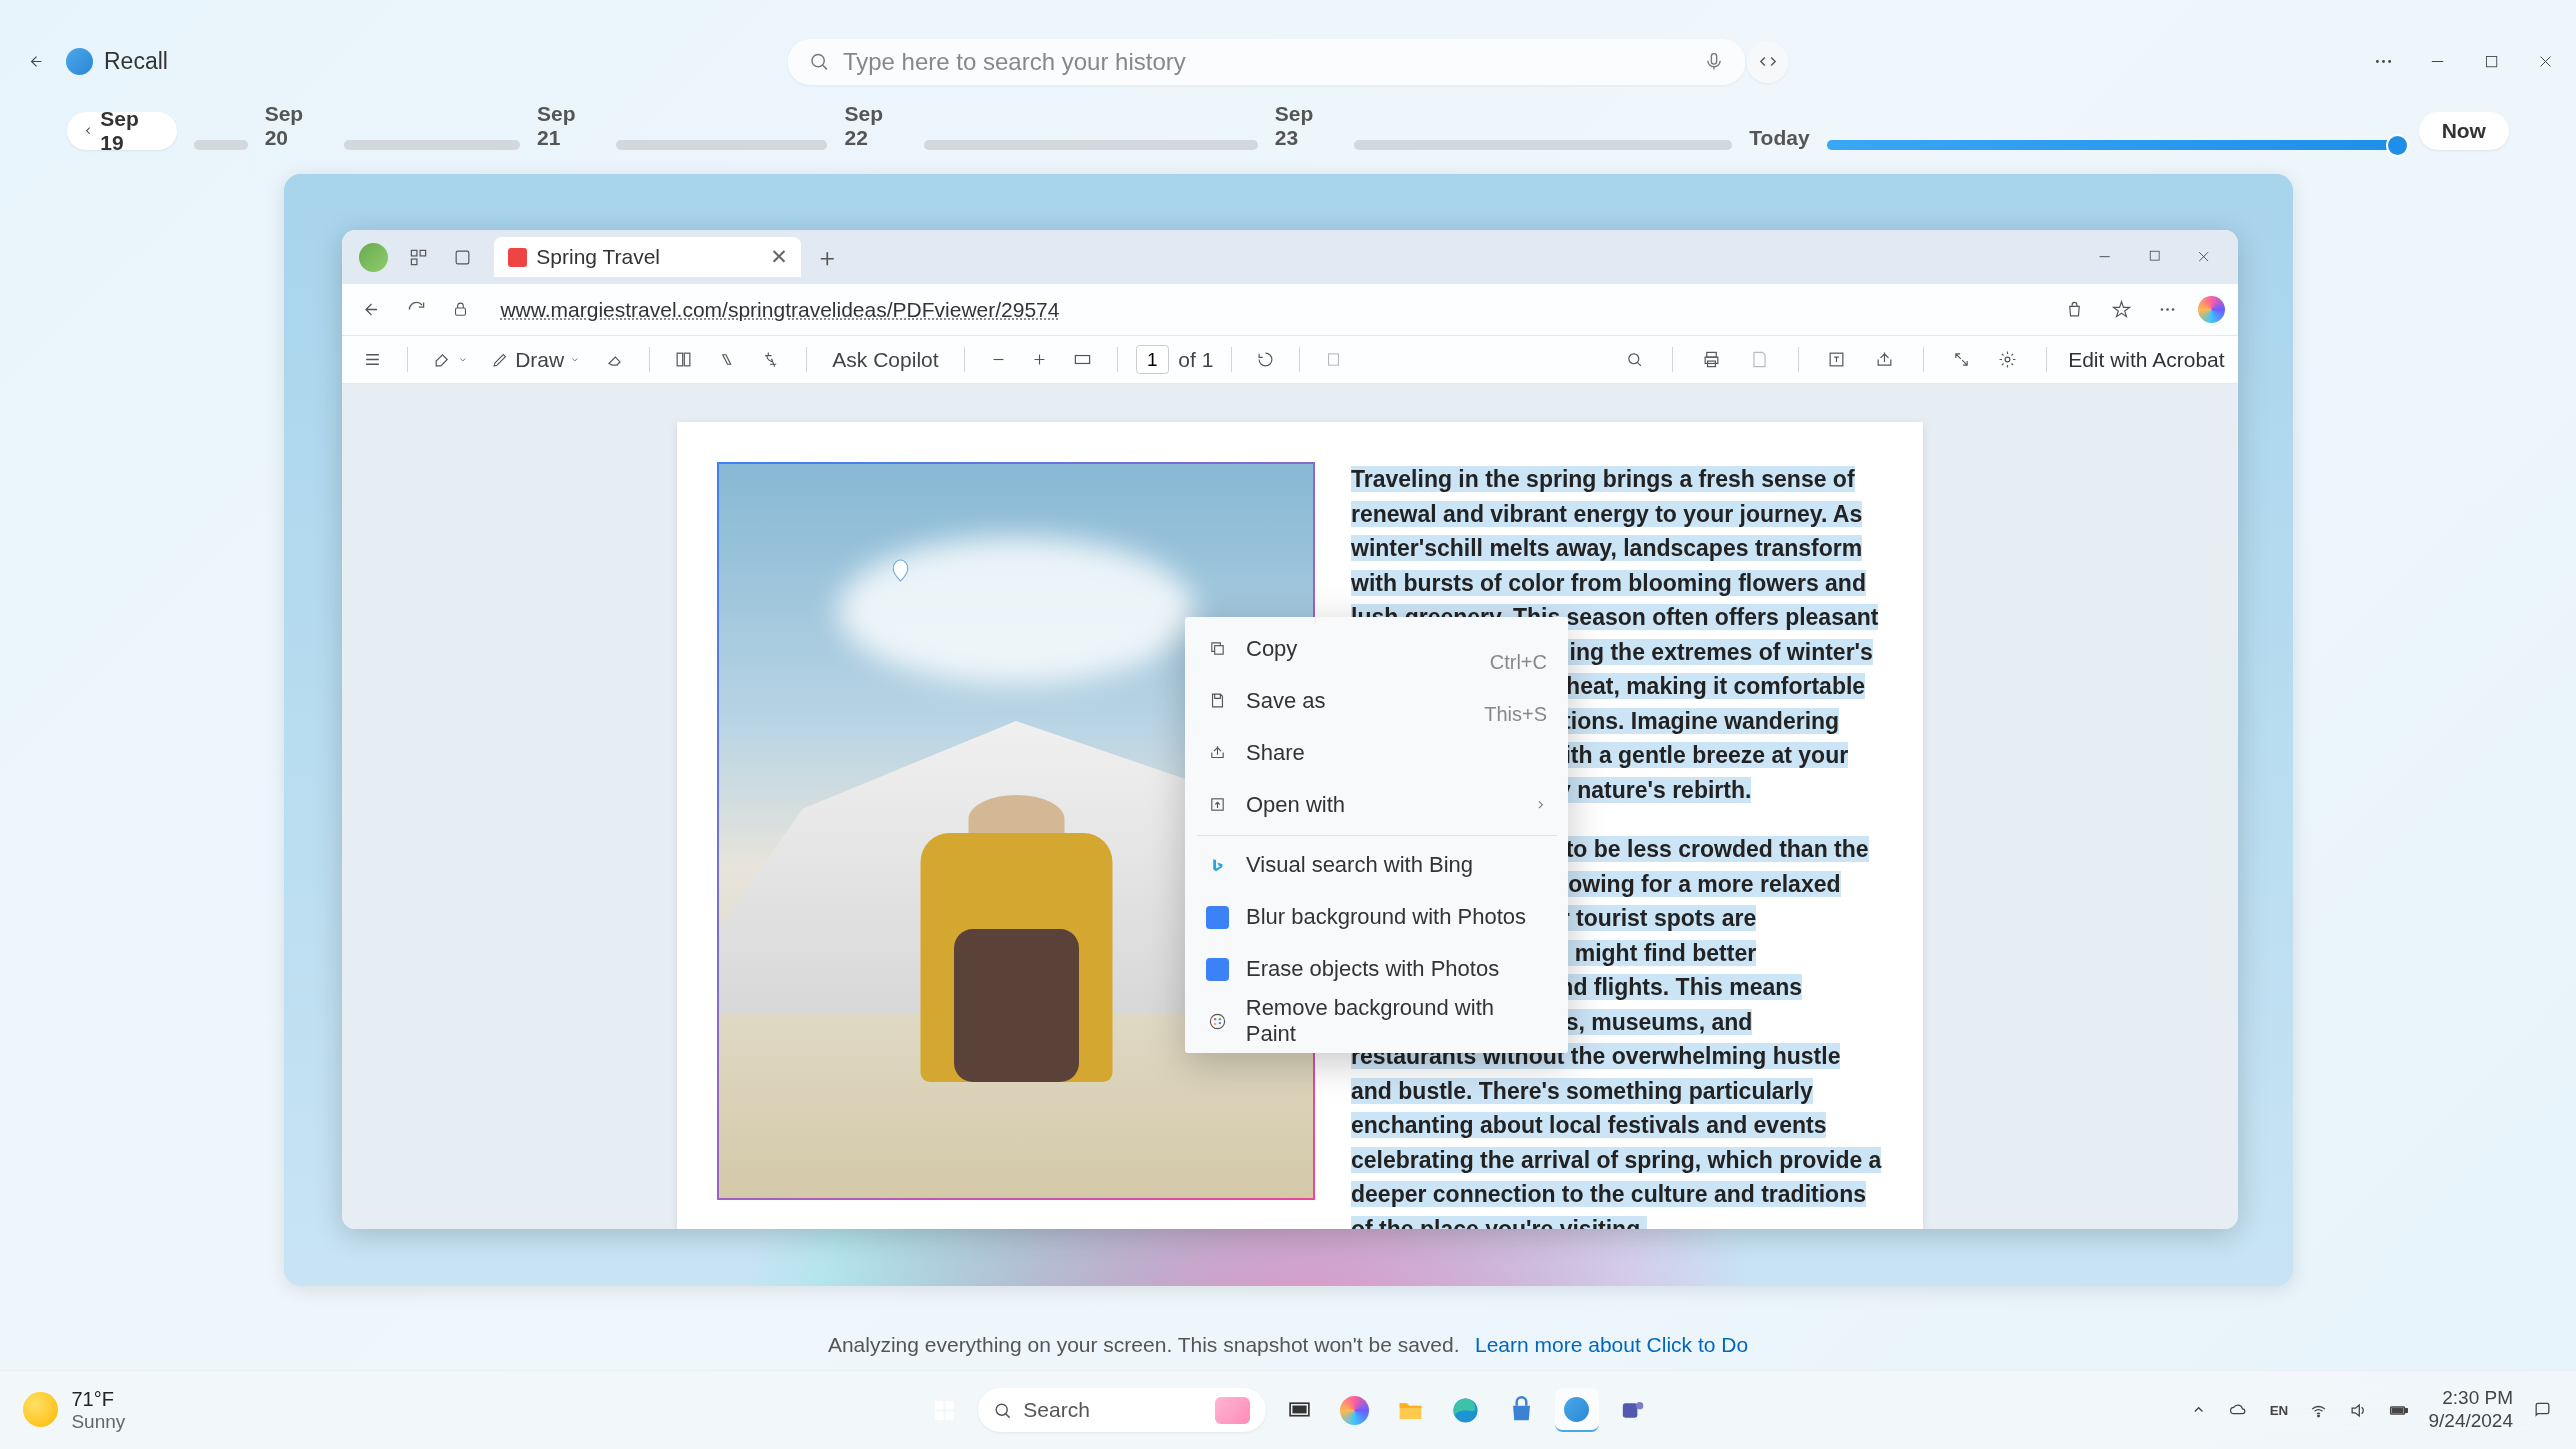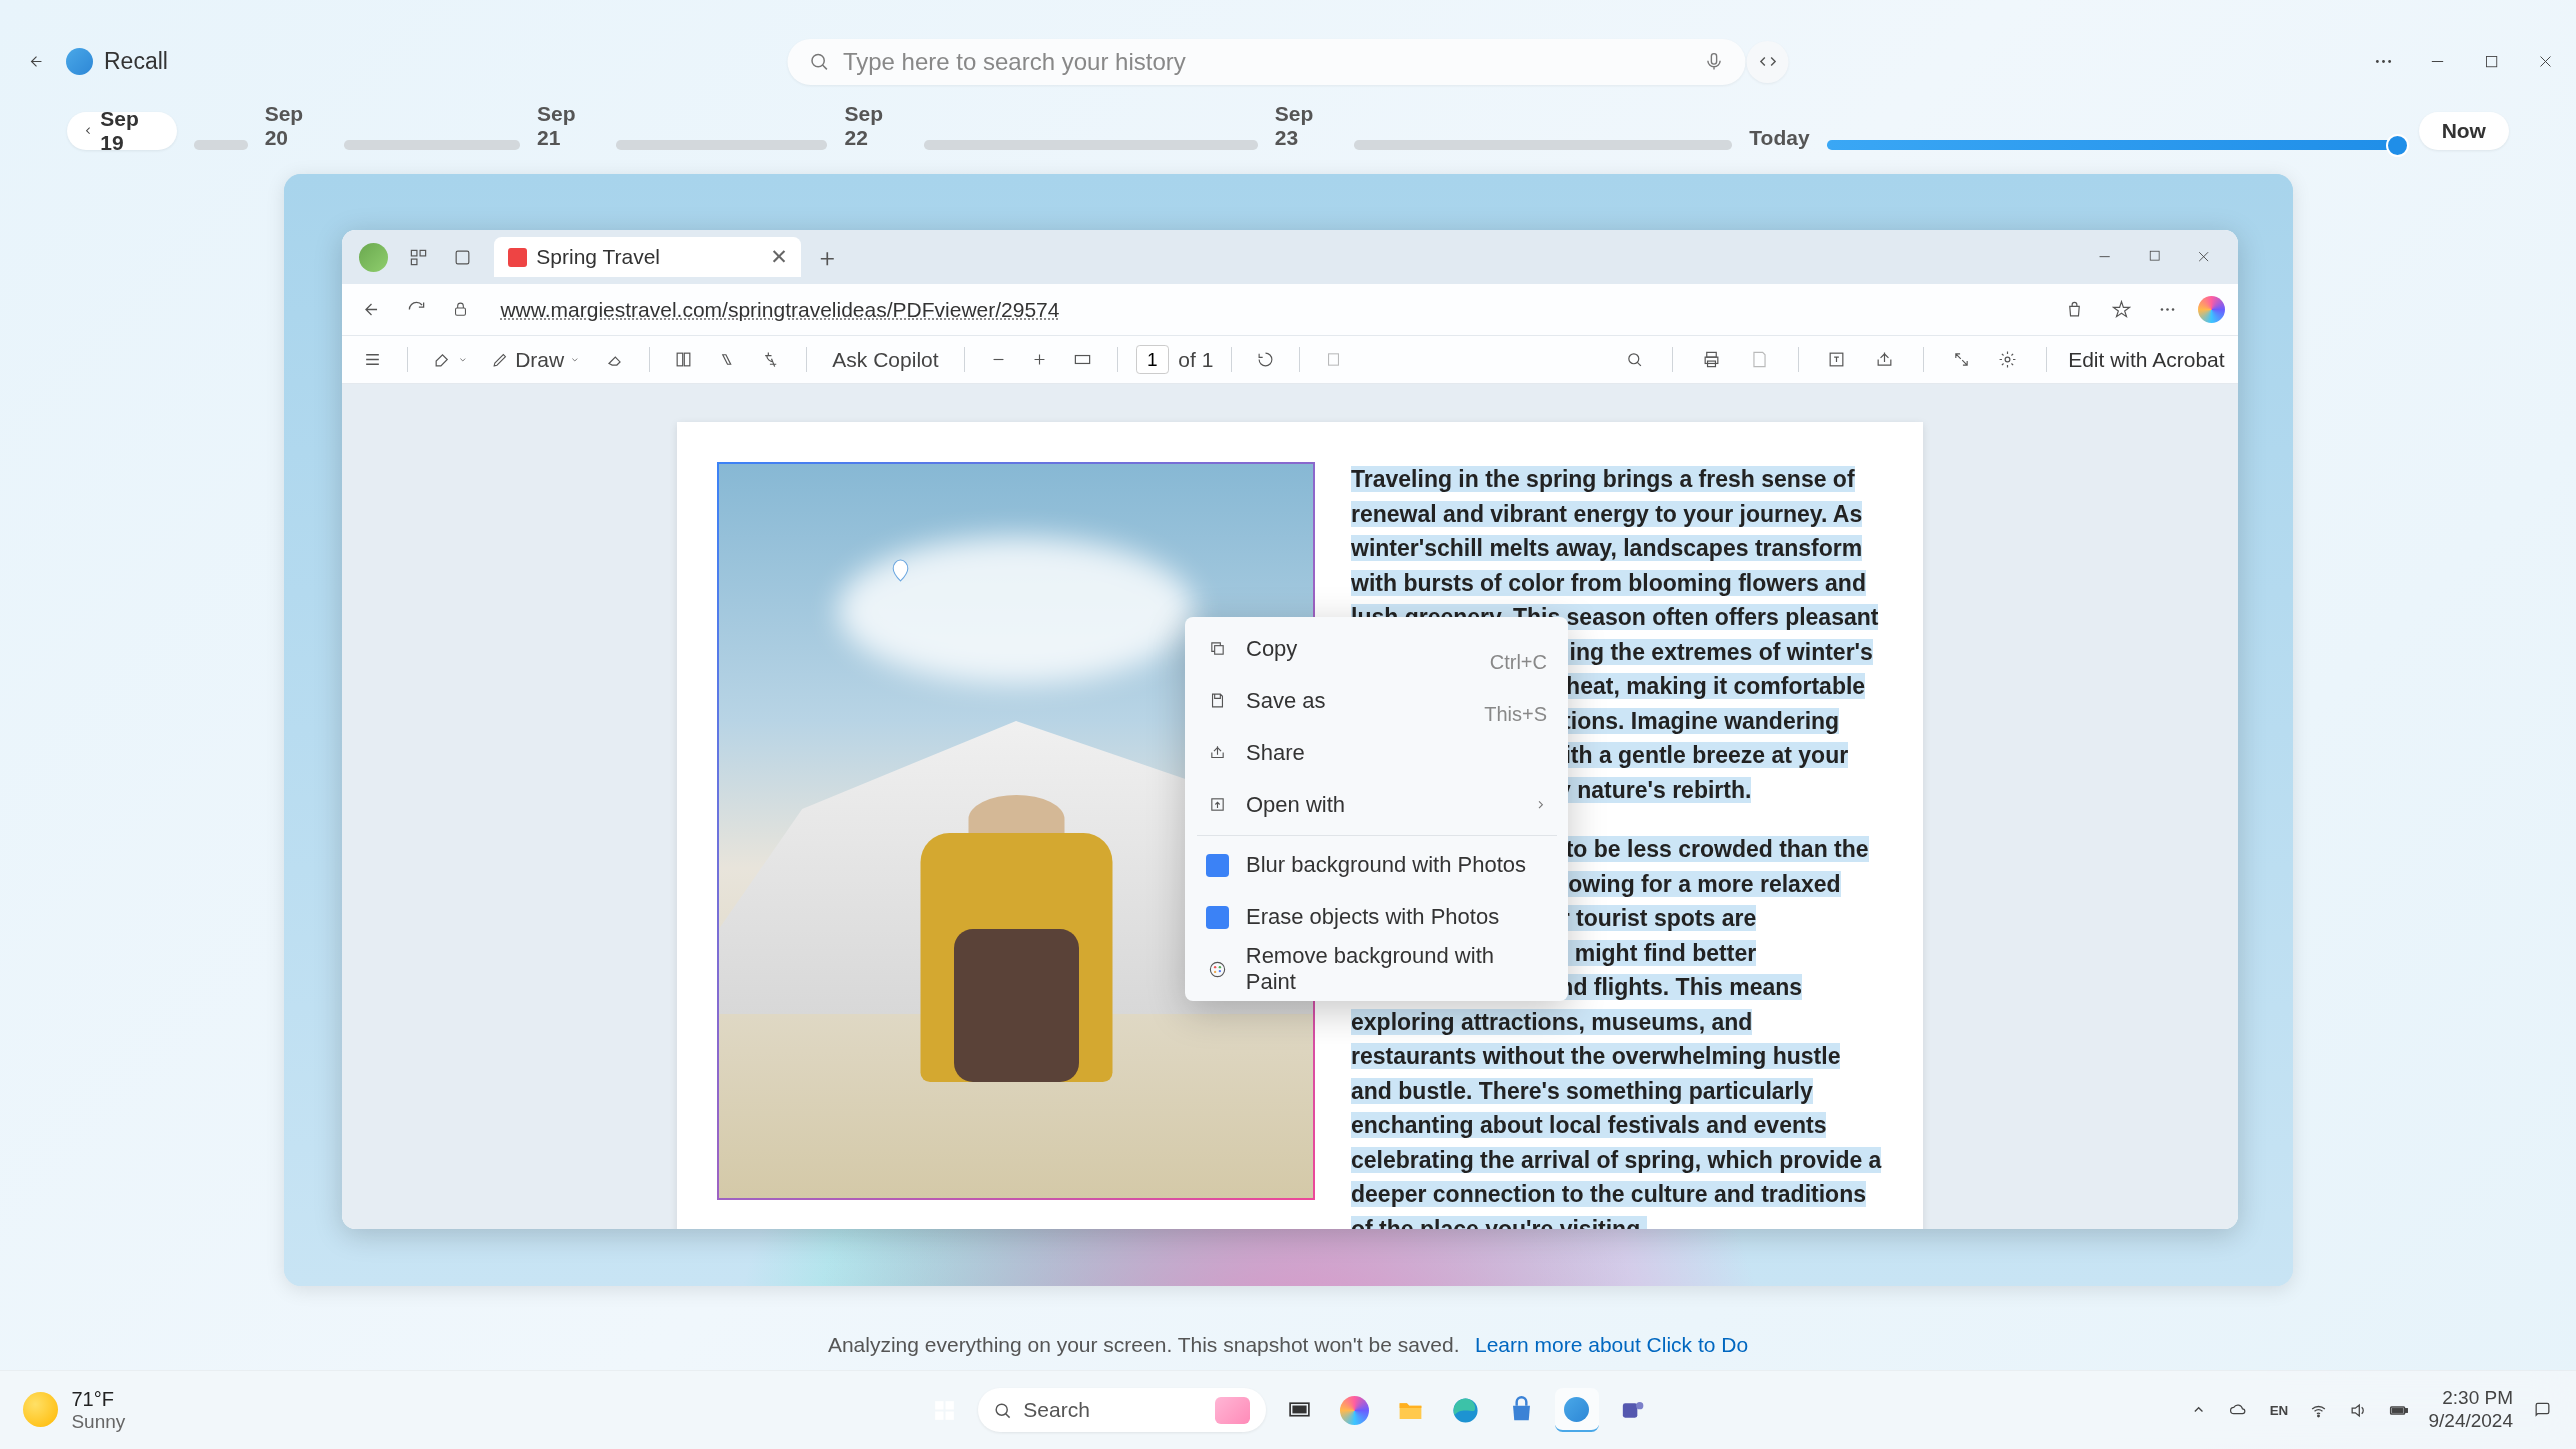--- a/index.html
+++ b/index.html
@@ -73,21 +73,21 @@
 .person { position: absolute; bottom: 0; left: 50%; transform: translateX(-50%); width: 249px; height: 403px; }
 .hat { width: 96px; height: 48px; background: #d4b896; border-radius: 50% 50% 10% 10%; margin: 0 auto; }
 .body-p { width: 192px; height: 249px; background: #d4a830; border-radius: 29px 29px 9.6px 9.6px; margin: -9.6px auto 0; }
 .backpack { position: absolute; top: 134px; left: 50%; transform: translateX(-50%); width: 125px; height: 153px; background: #5a4238; border-radius: 19px; }
 .doc-text { flex: 1; font-size: 23px; line-height: 1.5; font-weight: 600; color: #222; }
 .doc-text p { margin-bottom: 25px; text-align: left; }
 .hl { background: #cce5f6; }
 .cursor-drop { position: absolute; left: 546px; top: 174px; width: 25px; height: 25px; }
 
 
-.ctx-menu { position: absolute; left: 901px; top: 443px; width: 383px; background: #f7f9fb; border-radius: 8px; box-shadow: 0 9.6px 38px rgba(0,0,0,0.22); padding: 5.8px 0; z-index: 50; }
+.ctx-menu { position: absolute; left: 901px; top: 443px; width: 383px; background: #f7f9fb; border-radius: 3px; box-shadow: 0 9.6px 38px rgba(0,0,0,0.22); padding: 5.8px 0; z-index: 50; }
 .ctx-item { height: 52px; display: flex; align-items: center; padding: 0 21px; gap: 17px; font-size: 22px; color: #333; cursor: pointer; }
 .ctx-ico { width: 23px; height: 23px; display: flex; align-items: center; justify-content: center; color: #555; }
 .ctx-ico.sq { background: #3b82f6; border-radius: 3.8px; }
 .ctx-kb { margin-left: auto; color: #888; font-size: 20px; margin-top: 28px; }
 .ctx-chev { margin-left: auto; color: #888; }
 .ctx-sep { height: 1px; background: #e0e4e8; margin: 3.8px 11.5px; }
 
 
 .notice { position: absolute; left: 50%; bottom: 92px; transform: translateX(-50%); font-size: 21px; color: #555; }
 .notice a { color: #0067c0; text-decoration: none; margin-left: 9.6px; }
@@ -470,20 +470,28 @@
         </span>
       <span>Open with</span>
       <span class="ctx-chev">
           <svg width="13.4" height="13.4" viewBox="0 0 24 24" fill="none" stroke="#777" stroke-width="2">
             <path d="M9 6l6 6-6 6"></path>
           </svg>
         </span>
     </div>
     <div class="ctx-sep"></div>
     <div class="ctx-item">
+      <span class="ctx-ico">
+          <svg width="17" height="17" viewBox="0 0 24 24" fill="#2ba5d8">
+            <path d="M6 3l4 1.4v11.8L16 13l-2.6-1.2-1.6-4 7.2 2.5v3.9L10 20 6 17.8z"></path>
+          </svg>
+        </span>
+      <span>Visual search with Bing</span>
+    </div>
+    <div class="ctx-item">
       <span class="ctx-ico sq"></span>
       <span>Blur background with Photos</span>
     </div>
     <div class="ctx-item">
       <span class="ctx-ico sq" style="background:#3b82f6"></span>
       <span>Erase objects with Photos</span>
     </div>
     <div class="ctx-item">
       <span class="ctx-ico">
           <svg width="19" height="19" viewBox="0 0 24 24">

